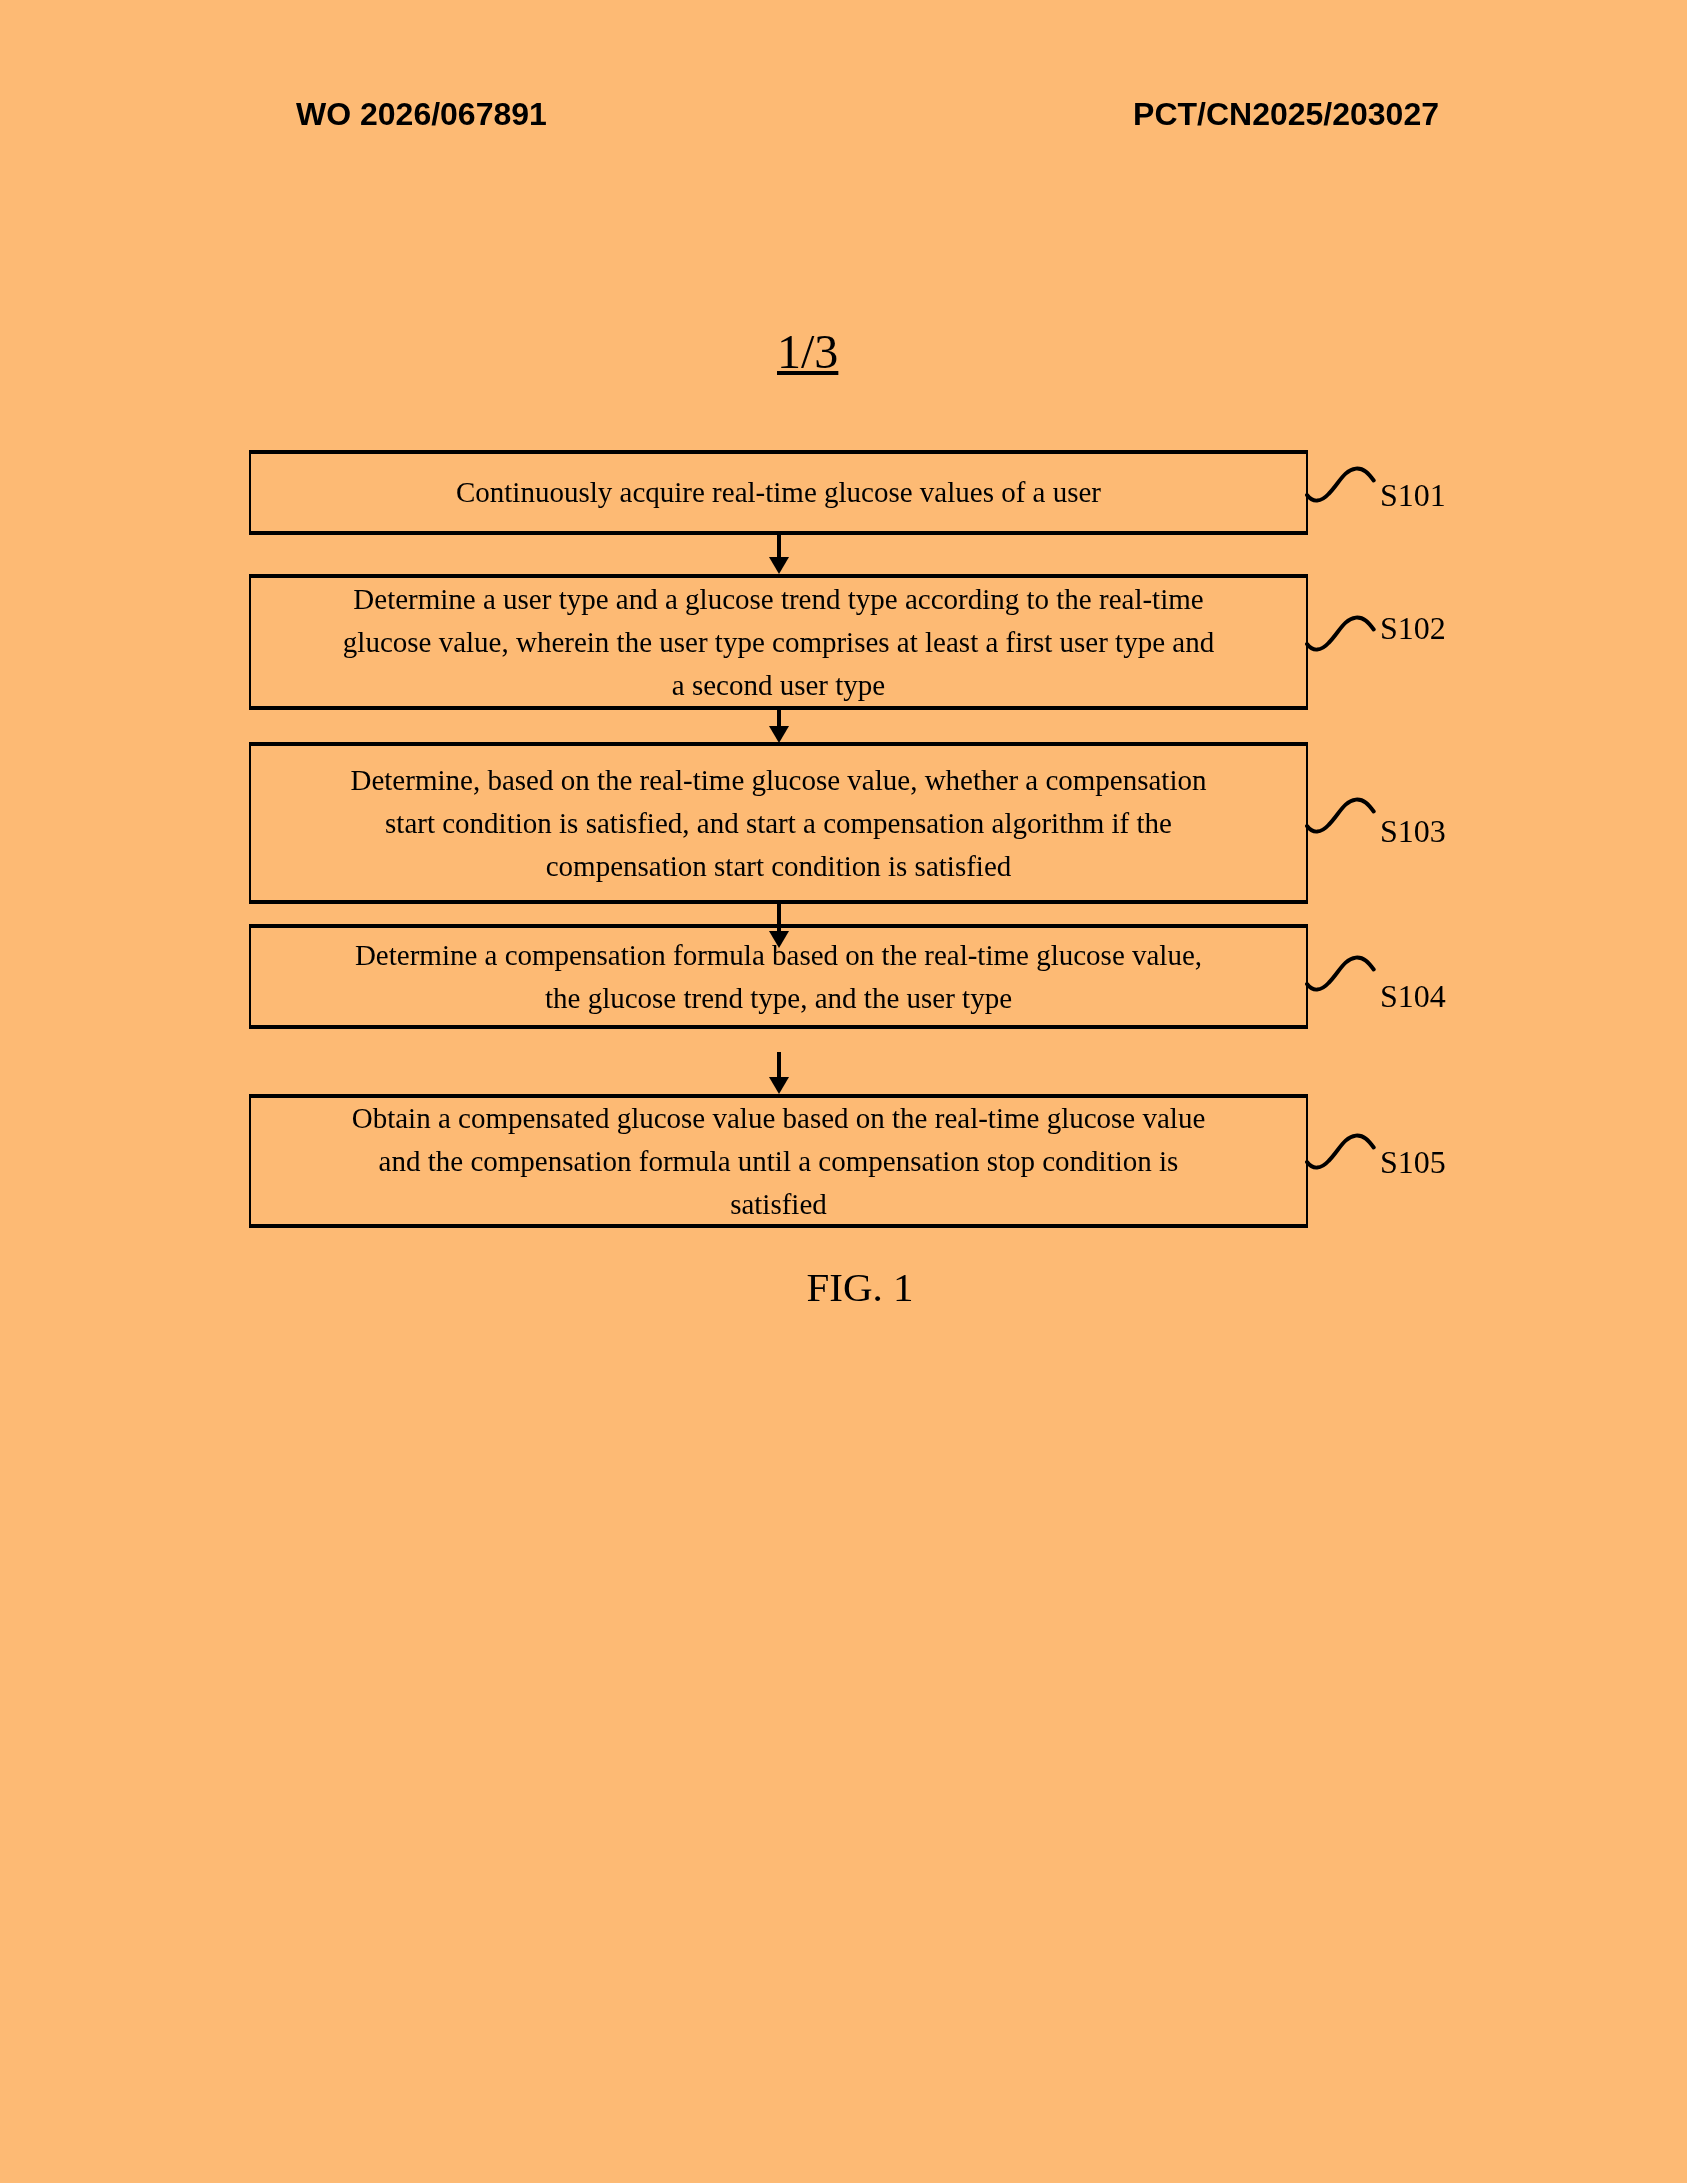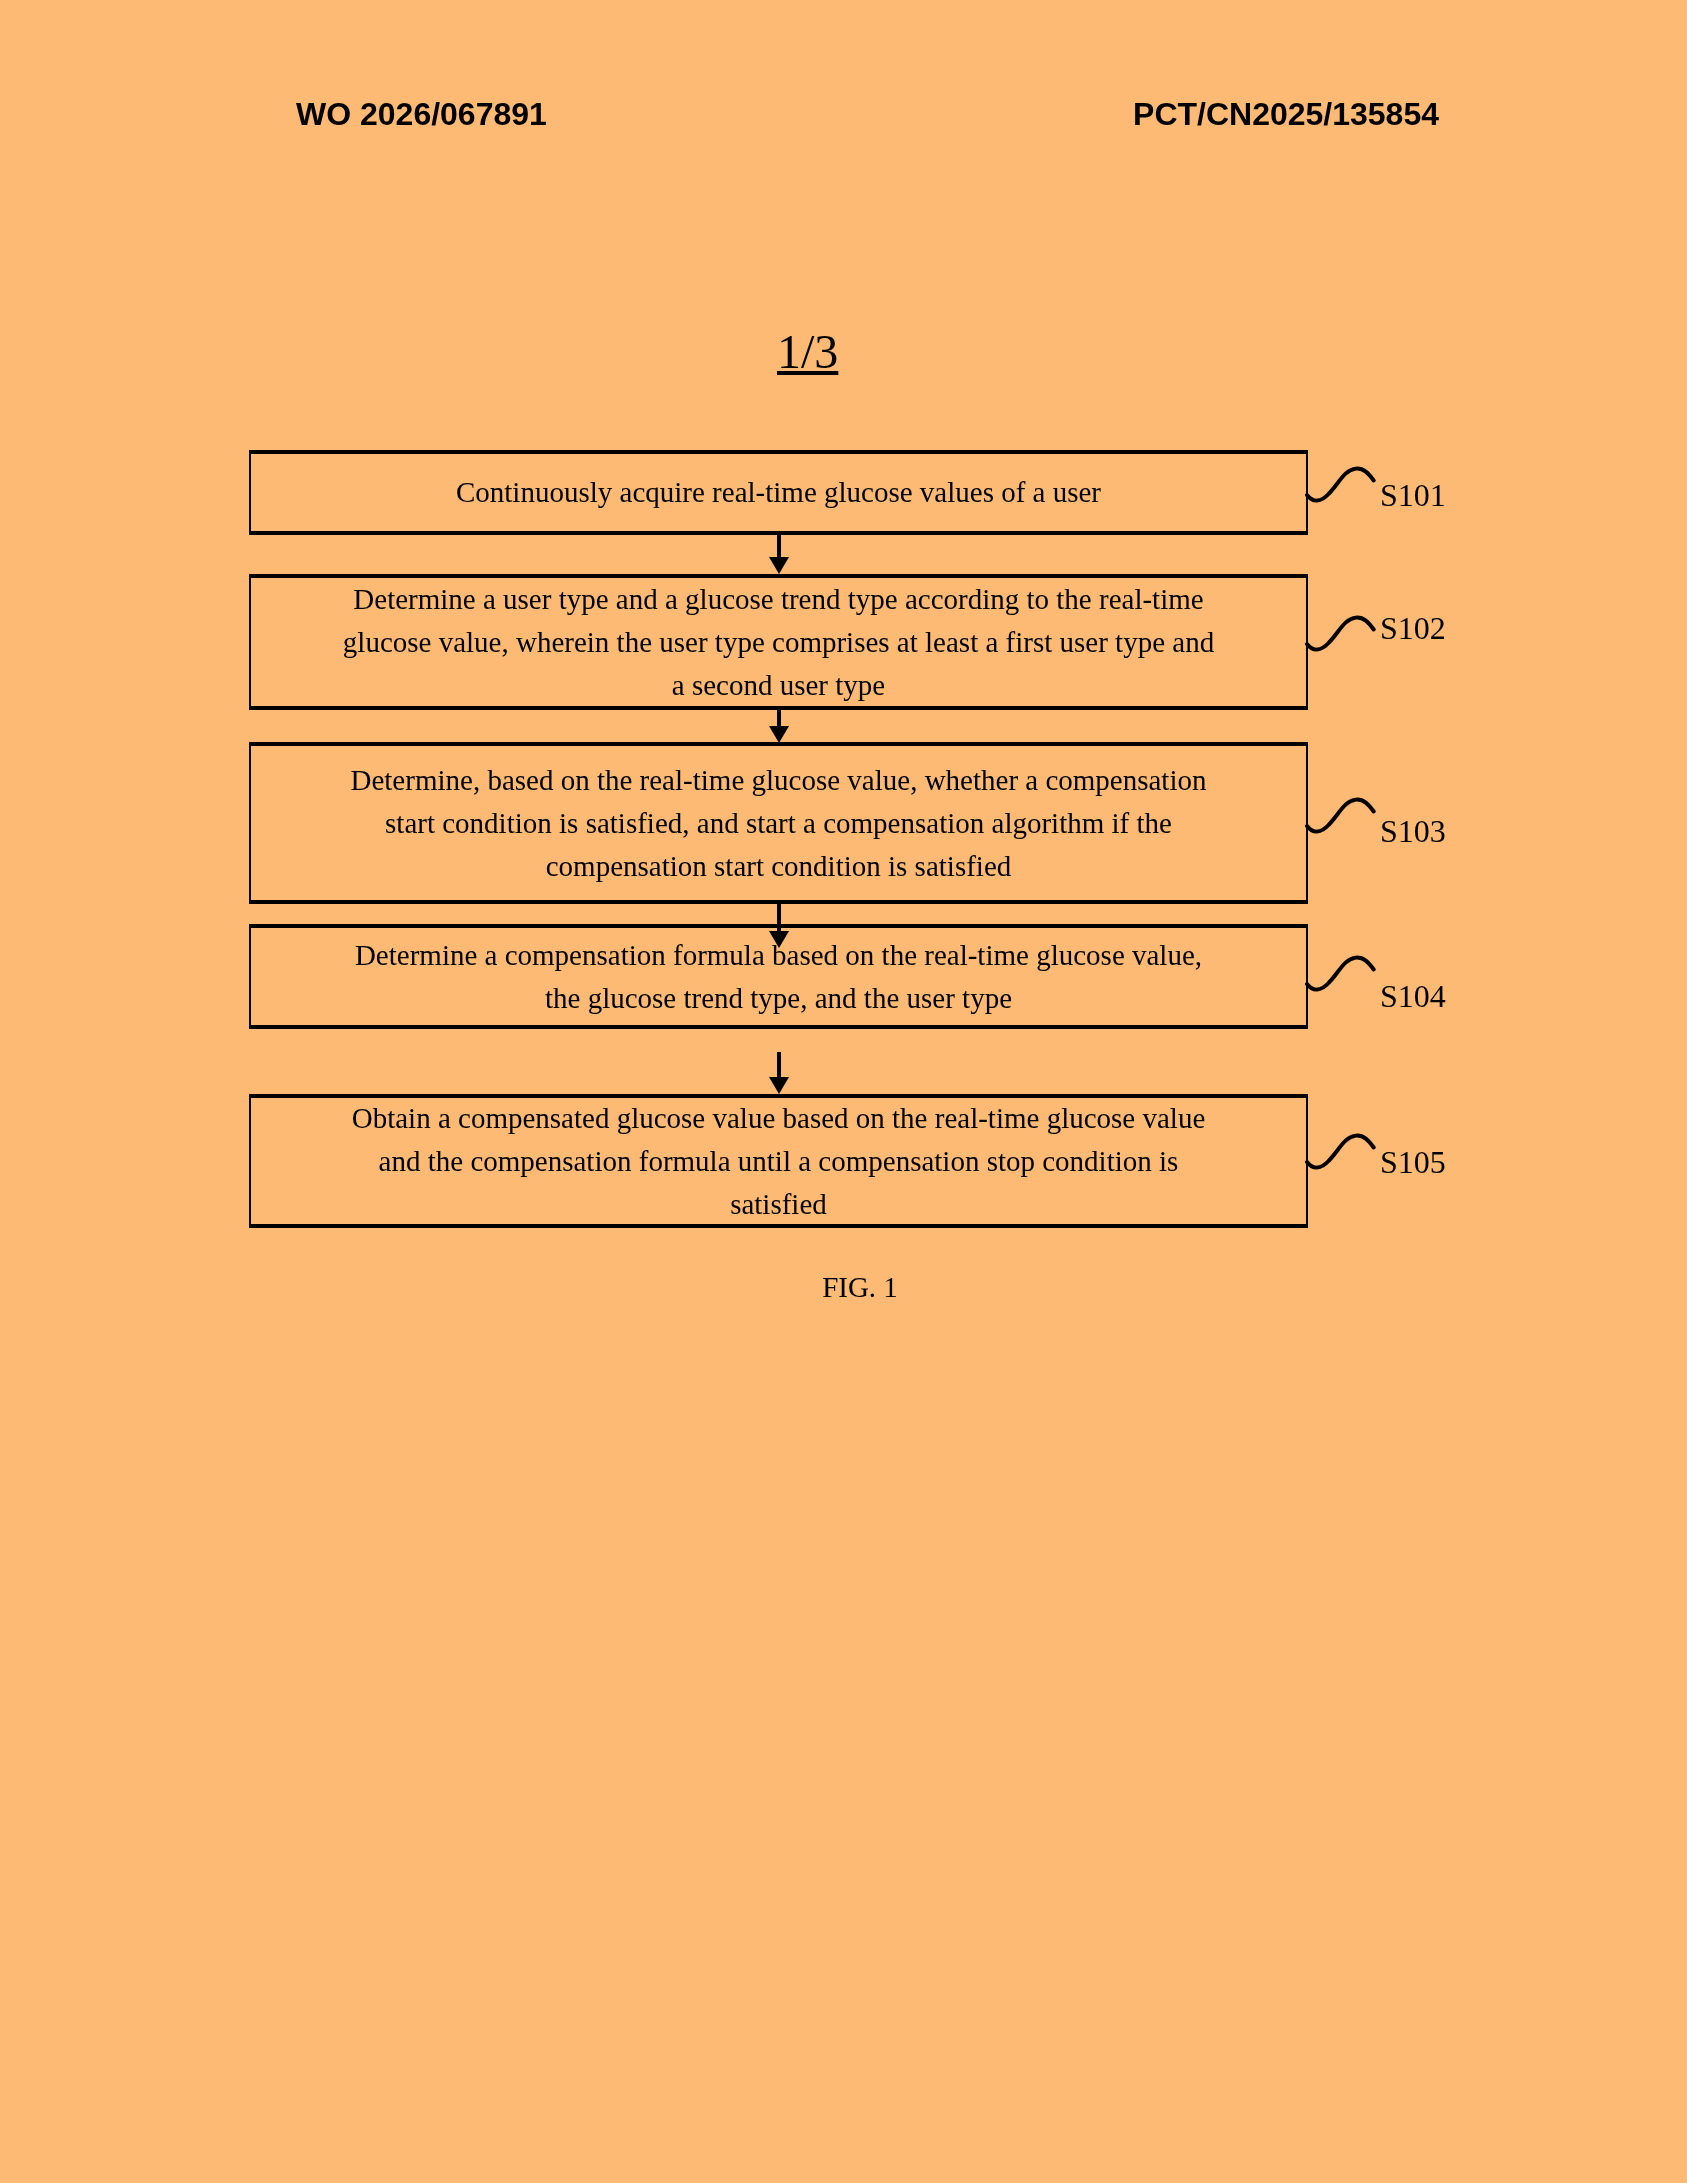--- a/index.html
+++ b/index.html
@@ -57,30 +57,30 @@
 
   .lab { position:absolute; left:1380px; font-size:32px; line-height:34px;margin-top:24px; }
   .l1 { top:454px; }
   .l2 { top:587px; }
   .l3 { top:790px; }
   .l4 { top:955px; }
   .l5 { top:1121px; }
 
   .fig-caption {
     position:absolute; top:1265px; left:711px; width:298px;
-    text-align:center; font-size:29px; line-height:44px;
+    text-align:center; font-size:41px; line-height:44px;
   }
 </style>
 </head>
 <body>
 
 <div class="page">
 
   <div class="hdr hdr-left">WO 2026/067891</div>
-  <div class="hdr hdr-right">PCT/CN2025/135854</div>
+  <div class="hdr hdr-right">PCT/CN2025/203027</div>
 
   <div class="sheet-num">1/3</div>
 
   <div class="step-box b1">
     <div class="box-text">
         <div class="line">Continuously acquire real-time glucose values of a user</div>
       </div>
   </div>
   <svg class="connector c1" viewBox="0 0 112 62" xmlns="http://www.w3.org/2000/svg">
     <path d="M3,50 C12,62 24,61 36,48 C51,33 59,12 77,10 C89,9 96,17 104,28" fill="none" stroke="#000" stroke-width="6" stroke-linecap="round"></path>

